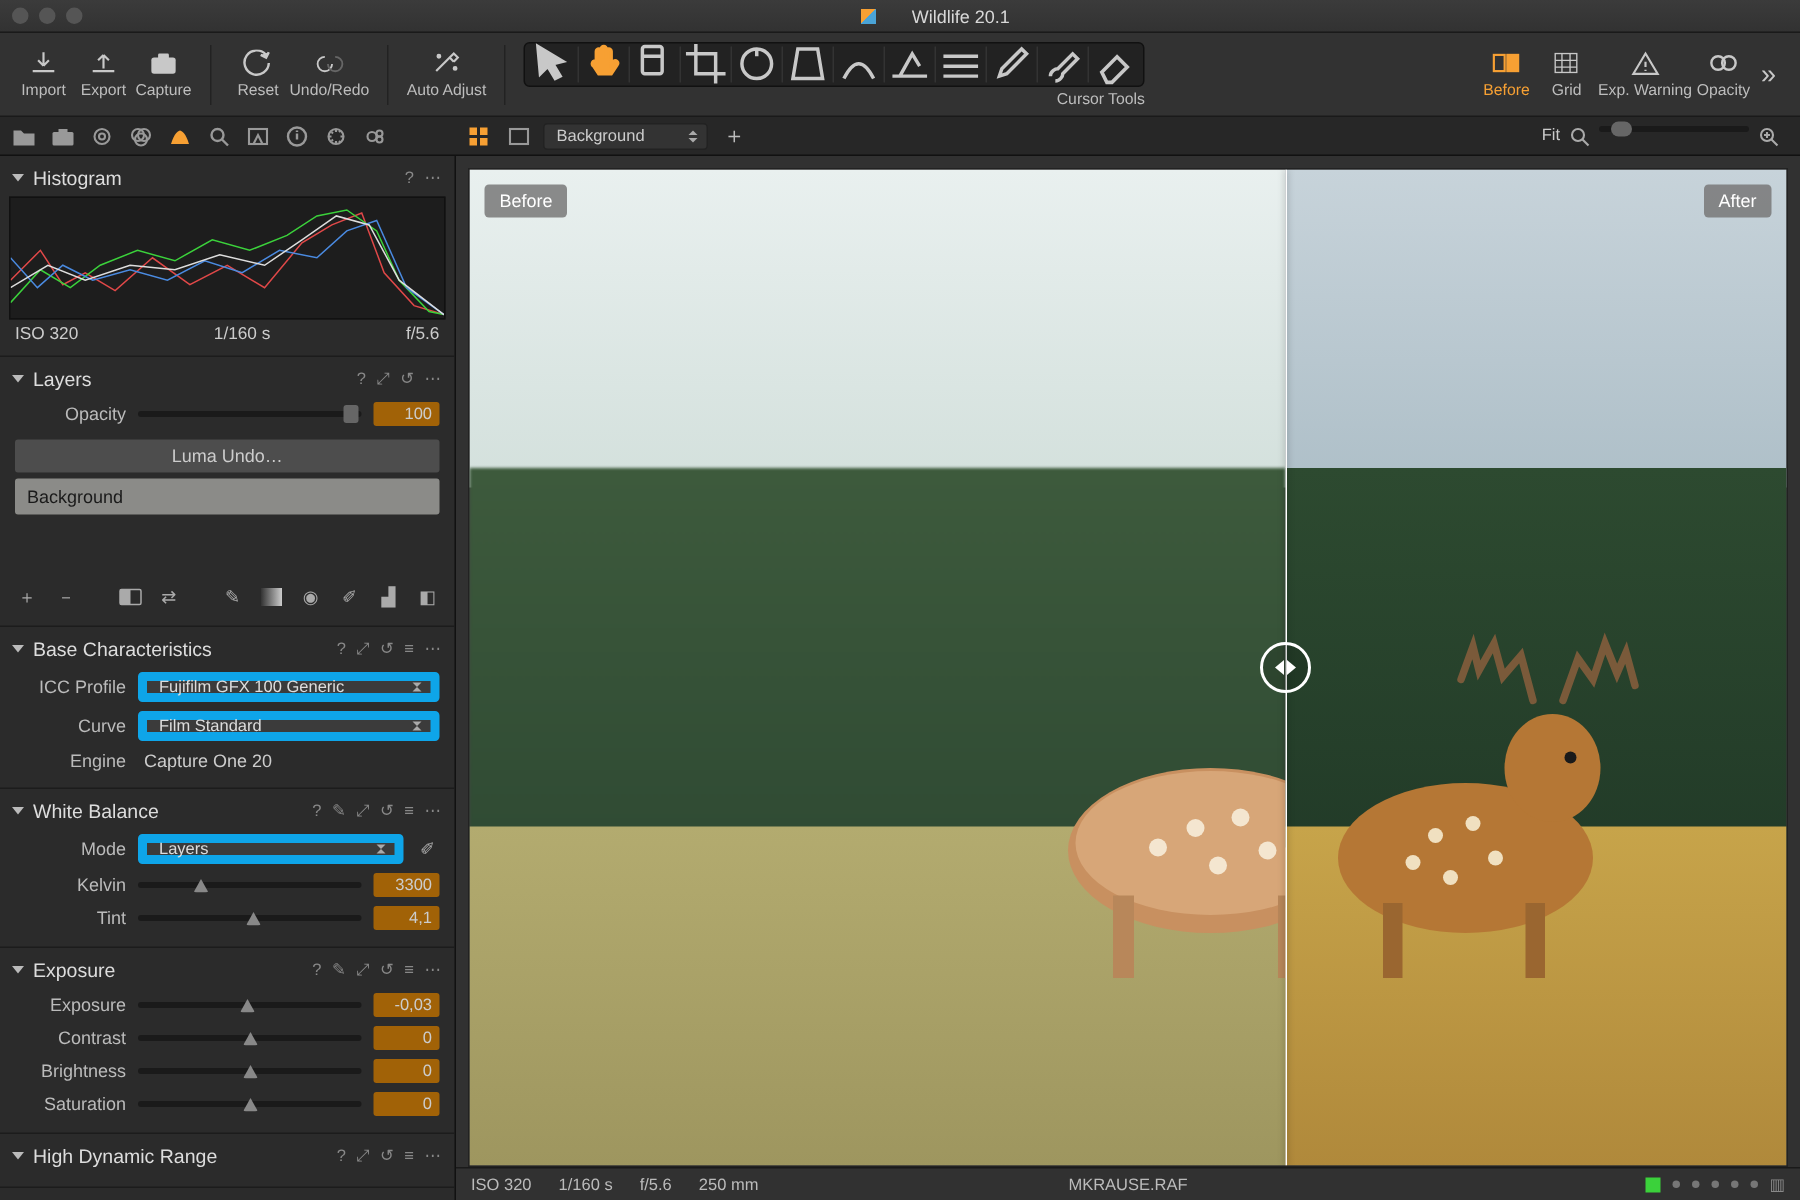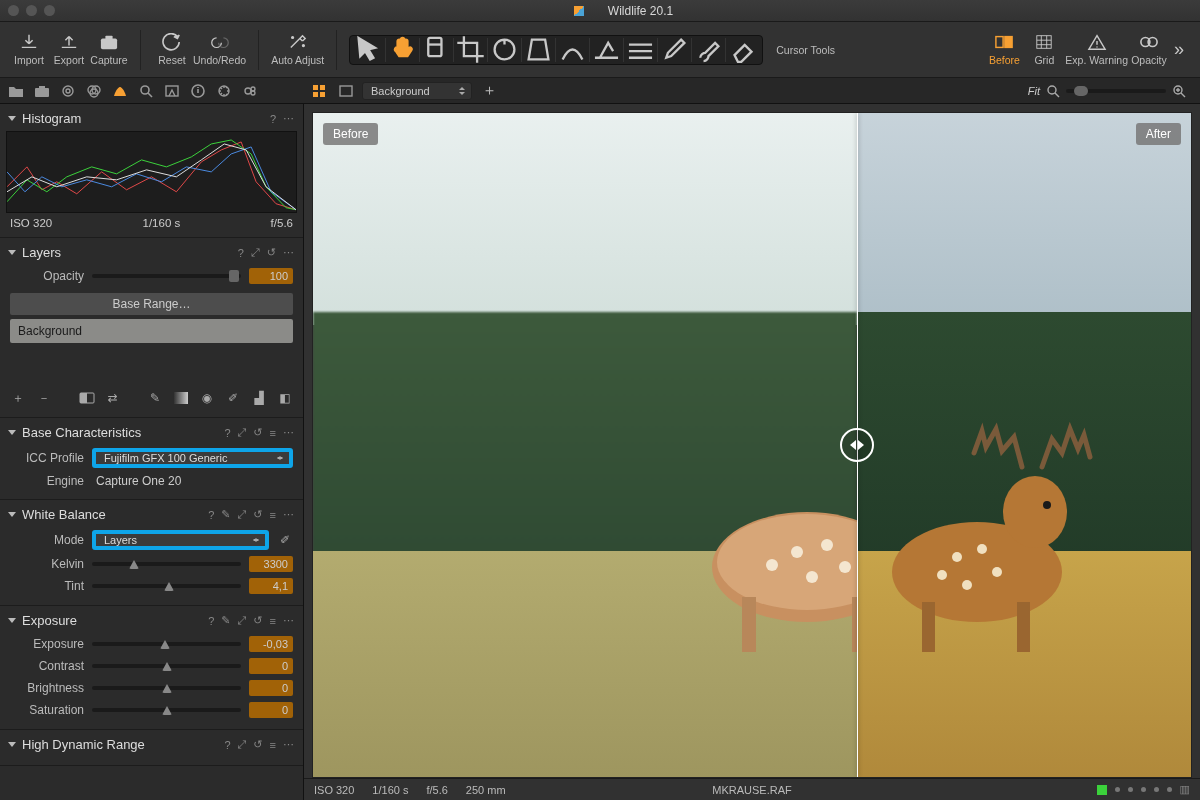--- a/index.html
+++ b/index.html
@@ -12,42 +12,42 @@
   .wintitle { flex: 1; text-align: left; color: #d8d8d8; font-size: 12px; display:flex; align-items:center; justify-content:center; gap:24px;}
   .app-ico { width:10px; height:10px; background: linear-gradient(135deg,#f7a033,#f7a033 50%,#4aa3d6 50%); }
 
   
   .maintoolbar { height: 56px; background: #323232; display: flex; align-items: center; padding: 0 10px; border-bottom: 1px solid #1a1a1a; }
   .tb-group { display: flex; gap: 2px; justify-content: center; }
   .tb-btn { display: flex; flex-direction: column; align-items: center; justify-content:center; gap: 3px; color: #bdbdbd; font-size: 10.5px; min-width: 38px; cursor: pointer; }
   .tb-btn svg, .tb-btn .ico { width: 22px; height: 18px; }
   .tb-sep { width: 1px; height: 40px; background: #222; margin: 0 12px; }
   .sep-flex { flex:1; }
-  .cursor-tools-wrap { display:flex; flex-direction:row; align-items:center; gap:13px; }
+  .cursor-tools-wrap { display:flex; flex-direction:column; align-items:flex-end; gap:2px; }
   .cursor-tools { display: flex; background: #222; border:1px solid #111; border-radius: 4px; padding: 2px; gap: 0; align-items:center; }
   .ct-btn { width: 34px; height: 24px; display:flex; align-items:center; justify-content:center; cursor:pointer; border-right:1px solid #333;}
   .ct-btn:last-child{border-right:none;}
   .ct-btn.active svg { stroke:#f7a033; fill:#f7a033; }
   .ct-btn svg { stroke:#c8c8c8; fill:none; stroke-width:1.4; }
   .right-tb .tb-btn.active svg, .right-tb .tb-btn.active .ico{ color:#f7a033; }
   .tb-more { font-size:18px; padding: 0 6px; cursor:pointer;}
 
   
   .tooltabs { height: 26px; background: #272727; display:flex; align-items:center; border-bottom:1px solid #111;}
   .left-tabs { width:304px; display:flex; gap:10px; padding:0 8px; align-items:center;}
   .left-tabs .tab-ico { width:16px; height:16px; display:flex; align-items:center; justify-content:center; cursor:pointer; color:#999;}
   .left-tabs .tab-ico.active { color:#f7a033; }
   .viewer-tabs { flex:1; display:flex; align-items:center; padding:0 6px; gap:6px;}
   .vt-ico { width:20px;height:18px; display:flex;align-items:center;justify-content:center; cursor:pointer; color:#999;}
   .vt-ico.active { color:#f7a033;}
   .layer-select{ background:#333; border:1px solid #222; color:#ccc; font-size:11px; padding:2px 24px 2px 8px; border-radius:3px; position:relative; min-width:110px; cursor:pointer;}
   .layer-select:after{ content:""; position:absolute; right:6px; top:4px; width:0;height:0;border-left:3px solid transparent;border-right:3px solid transparent;border-bottom:3px solid #aaa;}
   .layer-select:before{ content:""; position:absolute; right:6px; bottom:4px; width:0;height:0;border-left:3px solid transparent;border-right:3px solid transparent;border-top:3px solid #aaa;}
   .plus-btn{ color:#bbb; font-size:15px; cursor:pointer; padding:0 4px;}
-  .zoom-area{ margin-left:auto; display:flex; gap:6px; align-items:center; padding-right:8px;font-style:italic;}
+  .zoom-area{ margin-left:auto; display:flex; gap:6px; padding-right:8px;}
   .zoom-lbl{ font-size:11px; color:#ccc;}
   .mag-ico{width:14px;height:14px;}
 
   
   .workarea { display:flex; height: calc(800px - 22px - 56px - 26px); }
   .sidepanel { width: 304px; background: #2b2b2b; overflow-y:auto; overflow-x:hidden; border-right: 1px solid #111;}
   .sidepanel::-webkit-scrollbar{width:8px;background:#222;}
   .sidepanel::-webkit-scrollbar-thumb{background:#444;border-radius:4px;}
 
   .panel { border-bottom:1px solid #1c1c1c; padding-bottom:8px; }
@@ -70,21 +70,21 @@
   .slider-thumb{ position:absolute; top:-4px; width:10px; height:12px; background:#666; border-radius:2px; transform:translateX(-50%);}
   .slider-thumb.tri{ width:0;height:0; background:none; border-left:5px solid transparent; border-right:5px solid transparent; border-bottom:9px solid #888; top:-2px; }
   .val-box{ width:44px; text-align:right; background:#a16207; padding:2px 5px; border-radius:2px; font-size:11px; color:#ccc;}
   .wide-btn{ margin:6px 10px 4px 10px; height:22px; background:#4d4d4d; color:#ccc; display:flex;align-items:center;justify-content:center; font-size:12px; border-radius:2px; cursor:pointer;}
   .layer-item{ margin:0 10px; height:24px; background:#8b8b88; color:#1a1a1a; display:flex;align-items:center; padding:0 8px; font-size:12px; border-radius:2px;}
   .layer-icons-row{ display:flex; gap:10px; padding:48px 10px 4px 10px; align-items:center;}
   .layer-icons-row .sp{flex:1;}
   .mini-ico{ width:16px;height:14px; display:flex;align-items:center;justify-content:center;color:#aaa;cursor:pointer;}
 
   
-  .sel{ flex:1; background:#3b3b3b; border:4px solid #0ea5e9; border-radius:3px; height:20px; display:flex; align-items:center; padding:0 18px 0 8px; font-size:11px; position:relative; cursor:pointer; color:#ddd;}
+  .sel{ flex:1; background:#3b3b3b; border:6px solid #0ea5e9; border-radius:3px; height:20px; display:flex; align-items:center; padding:0 18px 0 8px; font-size:11px; position:relative; cursor:pointer; color:#ddd;}
   .sel:after{ content:""; position:absolute; right:6px; top:4px; width:0;height:0;border-left:3px solid transparent;border-right:3px solid transparent;border-bottom:3px solid #aaa;}
   .sel:before{ content:""; position:absolute; right:6px; bottom:4px; width:0;height:0;border-left:3px solid transparent;border-right:3px solid transparent;border-top:3px solid #aaa;}
   .static-val{ flex:1; font-size:12px; color:#ccc; padding-left:4px;}
 
   
   .viewer { flex:1; display:flex; flex-direction:column; background:#313131;}
   .canvas-wrap{ flex:1; position:relative; margin:8px 8px 0 8px; background:#444; overflow:hidden; border:1px solid #222;}
   .img-left,.img-right{position:absolute; top:0; bottom:0;}
   .img-left{ left:0; width:62%; }
   .img-right{ right:0; width:38%;}
@@ -420,21 +420,21 @@
             <span class="ellip">⋯</span>
           </div>
       </div>
       <div class="row">
         <span class="row-label">Opacity</span>
         <div class="slider-track">
             <div class="slider-thumb" style="left:95%;"></div>
           </div>
         <span class="val-box">100</span>
       </div>
-      <div class="wide-btn">Base Range…</div>
+      <div class="wide-btn">Luma Undo…</div>
       <div class="layer-item">Background</div>
       <div class="layer-icons-row">
         <span class="mini-ico">＋</span>
         <span class="mini-ico">－</span>
         <span class="sp"></span>
         <span class="mini-ico">
             <svg width="16" height="12" viewBox="0 0 16 12" fill="#aaa">
               <rect x="1" y="1" width="14" height="10" rx="1" fill="none" stroke="#aaa"></rect>
               <rect x="1" y="1" width="7" height="10"></rect>
             </svg>
@@ -472,20 +472,26 @@
             <span class="ellip">⋯</span>
           </div>
       </div>
       <div class="row">
           <span class="row-label">ICC Profile</span>
           <div class="sel">
             <span>Fujifilm GFX 100 Generic</span>
           </div>
         </div>
       <div class="row">
+          <span class="row-label">Curve</span>
+          <div class="sel">
+            <span>Film Standard</span>
+          </div>
+        </div>
+      <div class="row">
           <span class="row-label">Engine</span>
           <span class="static-val">Capture One 20</span>
         </div>
     </div>
 
     <div class="panel">
       <div class="panel-head">
         <span class="chev"></span>
         <span class="panel-title">White Balance</span>
         <div class="panel-tools">

